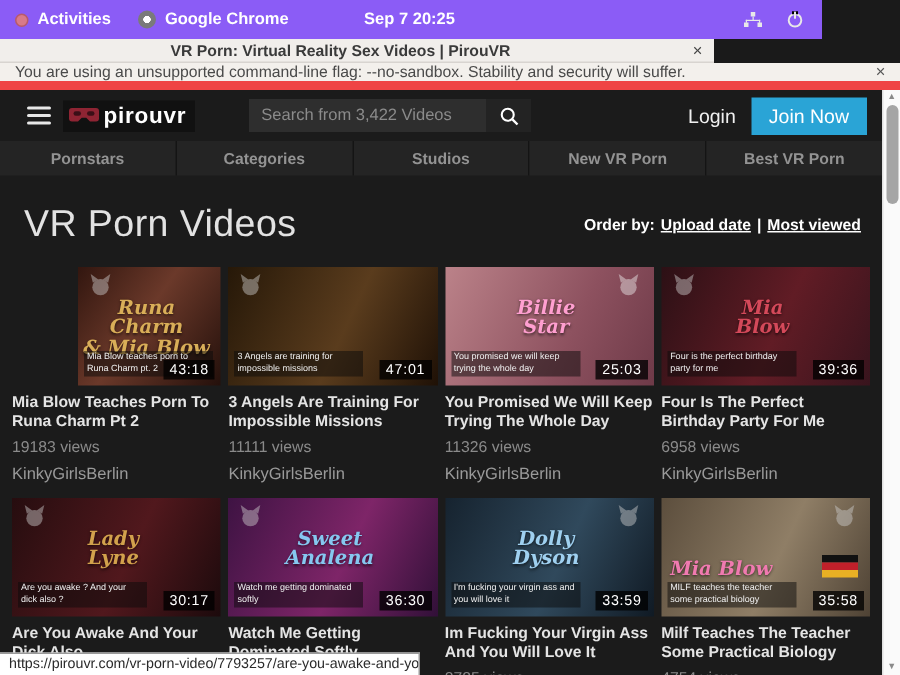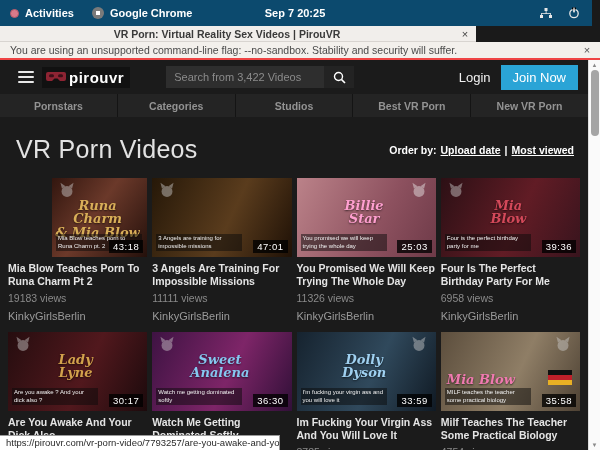--- a/index.html
+++ b/index.html
@@ -1,40 +1,40 @@
 <!DOCTYPE html>
 <html><head>
 <meta charset="utf-8">
 <style>
   * { margin:0; padding:0; box-sizing:border-box; }
   html,body { width:600px; height:450px; overflow:hidden; }
   body { font-family:"Liberation Sans", sans-serif; background:#1a1a1a; position:relative; }
 
   
-  .sysbar { position:absolute; top:0; left:0; width:592px; height:26px; background:#0c4a6e;
+  .sysbar { position:absolute; top:0; left:0; width:548px; height:26px; background:#8b5cf6;
             display:flex; align-items:center; color:#fff; font-size:11px; font-weight:bold; }
   .sys-left { display:flex; align-items:center; gap:18px; padding-left:10px; flex:1; }
   .sys-item { display:flex; align-items:center; gap:6px; cursor:default; }
   .rec-dot { width:9px; height:9px; border-radius:50%; background:#d87a8a; border:1px solid #b85a6a; }
   .chrome-ico { width:12px; height:12px; border-radius:50%;
                 background:radial-gradient(circle at 50% 50%, #fff 0 28%, #7a7a7a 30% 100%); }
   .sys-center { flex:0 0 auto; }
   .sys-right { flex:1; display:flex; justify-content:flex-end; align-items:center; gap:16px; padding-right:12px; }
   .sys-right svg { display:block; }
 
   
   .titlebar { position:absolute; top:26px; left:0; width:476px; height:16px; background:#f1eeeb;
               border-bottom:1px solid #d8d4d0; display:flex; align-items:center; }
   .titlebar .ttl { flex:1; text-align:center; font-size:10.5px; font-weight:bold; color:#3a3a3a;
                    white-space:nowrap; overflow:hidden; }
   .titlebar .x { width:22px; text-align:center; color:#444; font-size:11px; cursor:default; }
 
   
   .infobar { position:absolute; top:42px; left:0; width:600px; height:18px; background:#f3f0ec;
-             border-bottom:2px solid #ef4444; display:flex; align-items:center; font-size:10.5px; color:#4a4a4a; }
+             border-bottom:6px solid #ef4444; display:flex; align-items:center; font-size:10.5px; color:#4a4a4a; }
   .infobar .msg { flex:1; padding-left:10px; white-space:nowrap; overflow:hidden; }
   .infobar .x { width:26px; text-align:center; color:#555; font-size:11px; }
 
   
   .viewport { position:absolute; top:60px; left:0; width:588px; height:390px; background:#1b1b1b; overflow:hidden; }
 
   
   .site-head { height:34px; background:#1b1b1b; display:flex; align-items:center; padding:0 10px; gap:8px; }
   .burger { width:16px; display:flex; flex-direction:column; gap:3px; cursor:pointer; margin-left:8px; }
   .burger span { height:2px; background:#e8e8e8; border-radius:1px; }
@@ -181,22 +181,22 @@
     <div class="head-right">
       <span class="login">Login</span>
       <span class="join">Join Now</span>
     </div>
   </div>
 
   <div class="nav">
     <div class="nav-item">Pornstars</div>
     <div class="nav-item">Categories</div>
     <div class="nav-item">Studios</div>
+    <div class="nav-item">New VR Porn</div>
     <div class="nav-item">Best VR Porn</div>
-    <div class="nav-item">New VR Porn</div>
   </div>
 
   <div class="pagehead">
     <div class="pagetitle">VR Porn Videos</div>
     <div class="orderby">
       <span>Order by:</span>
       <a>Upload date</a>
       <span>|</span>
       <a>Most viewed</a>
     </div>

